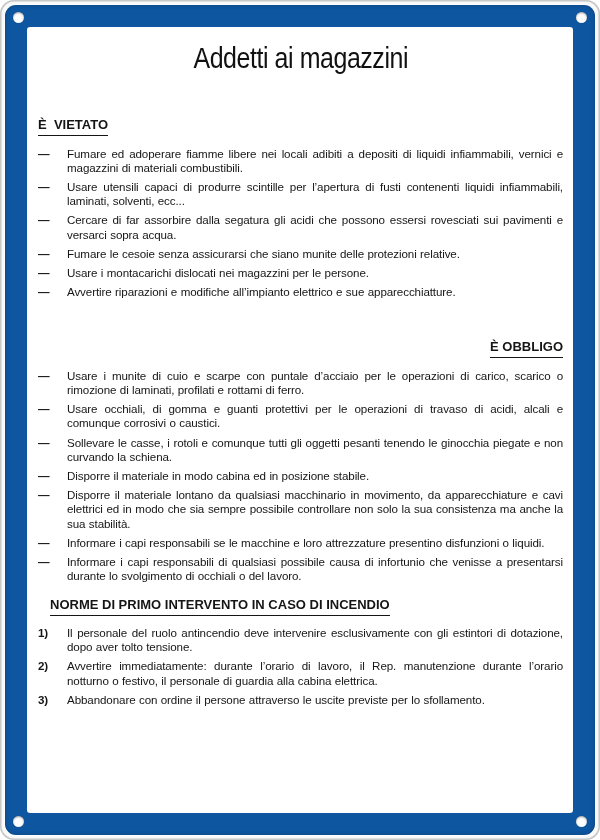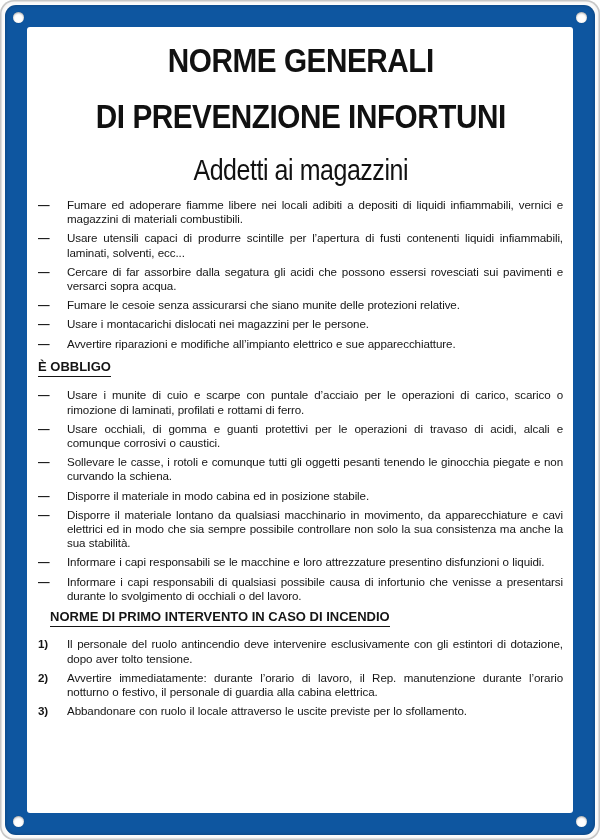--- a/index.html
+++ b/index.html
@@ -28,22 +28,22 @@
          color:#111;}
   .cond{display:inline-block;transform:scaleX(0.9);transform-origin:50% 50%;
         letter-spacing:-0.5px;white-space:nowrap;}
   .cond-sub{display:inline-block;transform:scaleX(0.86);transform-origin:50% 50%;
         letter-spacing:-0.5px;white-space:nowrap;}
   .subtitle{margin:8px 0 0;text-align:center;font-weight:normal;font-size:29px;line-height:34px;color:#111;}
 
   .sec-heading{margin:0;font-size:13px;line-height:16px;font-weight:bold;white-space:pre;}
   .sec-heading .hu{display:inline-block;border-bottom:1.7px solid var(--ink);padding-bottom:1.5px;}
   #sec-vietato .sec-heading{margin-top:42px;}
-  #sec-obbligo .sec-heading{margin-top:8px;}
-  #sec-incendio .sec-heading{margin-top:6px;padding-left:12px;}
+  #sec-obbligo .sec-heading{margin-top:40px;text-align:right;}
+  #sec-incendio .sec-heading{margin-top:14px;padding-left:12px;}
 
   .rules{margin-top:11px;}
   #sec-incendio .rules{margin-top:10px;}
   .rule{display:flex;align-items:flex-start;}
   .rule + .rule{margin-top:5px;}
   .marker{flex:0 0 29px;font-weight:bold;font-size:11.6px;line-height:14.2px;letter-spacing:-0.1px;}
   .rtext{flex:1;margin:0;font-weight:normal;font-size:11.6px;line-height:14.2px;
          text-align:justify;letter-spacing:-0.1px;word-spacing:0.3px;}
 </style>
 </head>
@@ -53,25 +53,24 @@
   <div class="outer"></div>
   <div class="frame"></div>
   <div class="hole tl"></div>
   <div class="hole tr"></div>
   <div class="hole bl"></div>
   <div class="hole br"></div>
 
   <div class="panel">
     <div class="content">
 
-      <h1 class="title"><span class="cond">NORME GENERALI</span><br>
-        <span class="cond">DI PREVENZIONE INFORTUNI</span></h1>
       <h2 class="subtitle"><span class="cond-sub">Addetti ai magazzini</span></h2>
 
       <section id="sec-vietato">
+        <h3 class="sec-heading"><span class="hu">È  VIETATO</span></h3>
         <div class="rules">
           <div class="rule">
             <span class="marker">—</span>
             <p class="rtext">Fumare ed adoperare fiamme libere nei locali adibiti a depositi di liquidi infiammabili, vernici e magazzini di materiali combustibili.</p>
           </div>
           <div class="rule">
             <span class="marker">—</span>
             <p class="rtext">Usare utensili capaci di produrre scintille per l’apertura di fusti contenenti liquidi infiammabili, laminati, solventi, ecc...</p>
           </div>
           <div class="rule">
@@ -133,20 +132,20 @@
           <div class="rule">
             <span class="marker">1)</span>
             <p class="rtext">Il personale del ruolo antincendio deve intervenire esclusivamente con gli estintori di dotazione, dopo aver tolto tensione.</p>
           </div>
           <div class="rule">
             <span class="marker">2)</span>
             <p class="rtext">Avvertire immediatamente: durante l’orario di lavoro, il Rep. manutenzione durante l’orario notturno o festivo, il personale di guardia alla cabina elettrica.</p>
           </div>
           <div class="rule">
             <span class="marker">3)</span>
-            <p class="rtext">Abbandonare con ruolo il locale attraverso le uscite previste per lo sfollamento.</p>
+            <p class="rtext">Abbandonare con ordine il persone attraverso le uscite previste per lo sfollamento.</p>
           </div>
         </div>
       </section>
 
     </div>
   </div>
 </div>
 
 </body></html>

